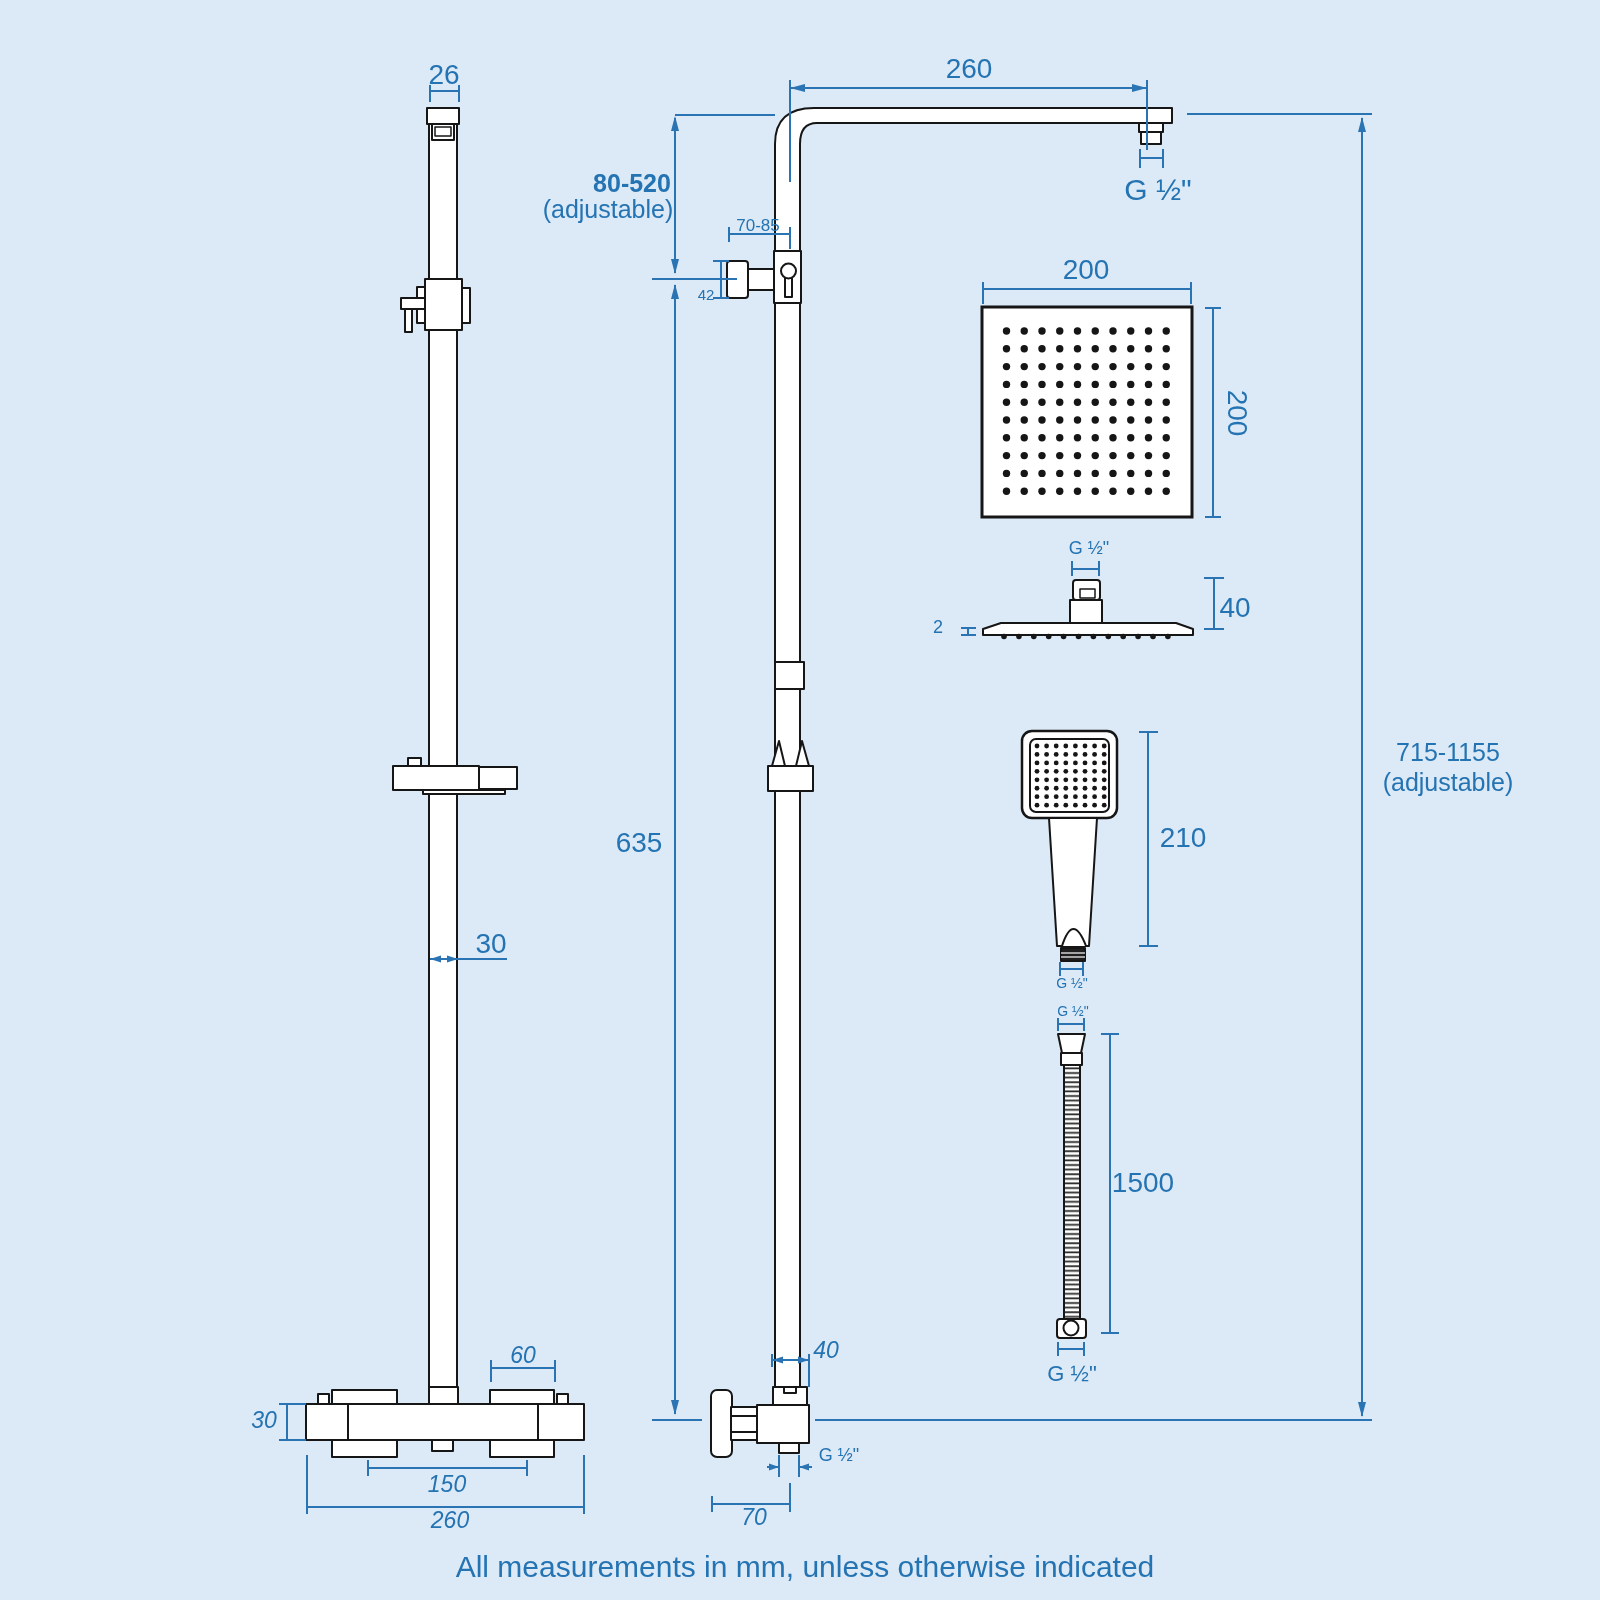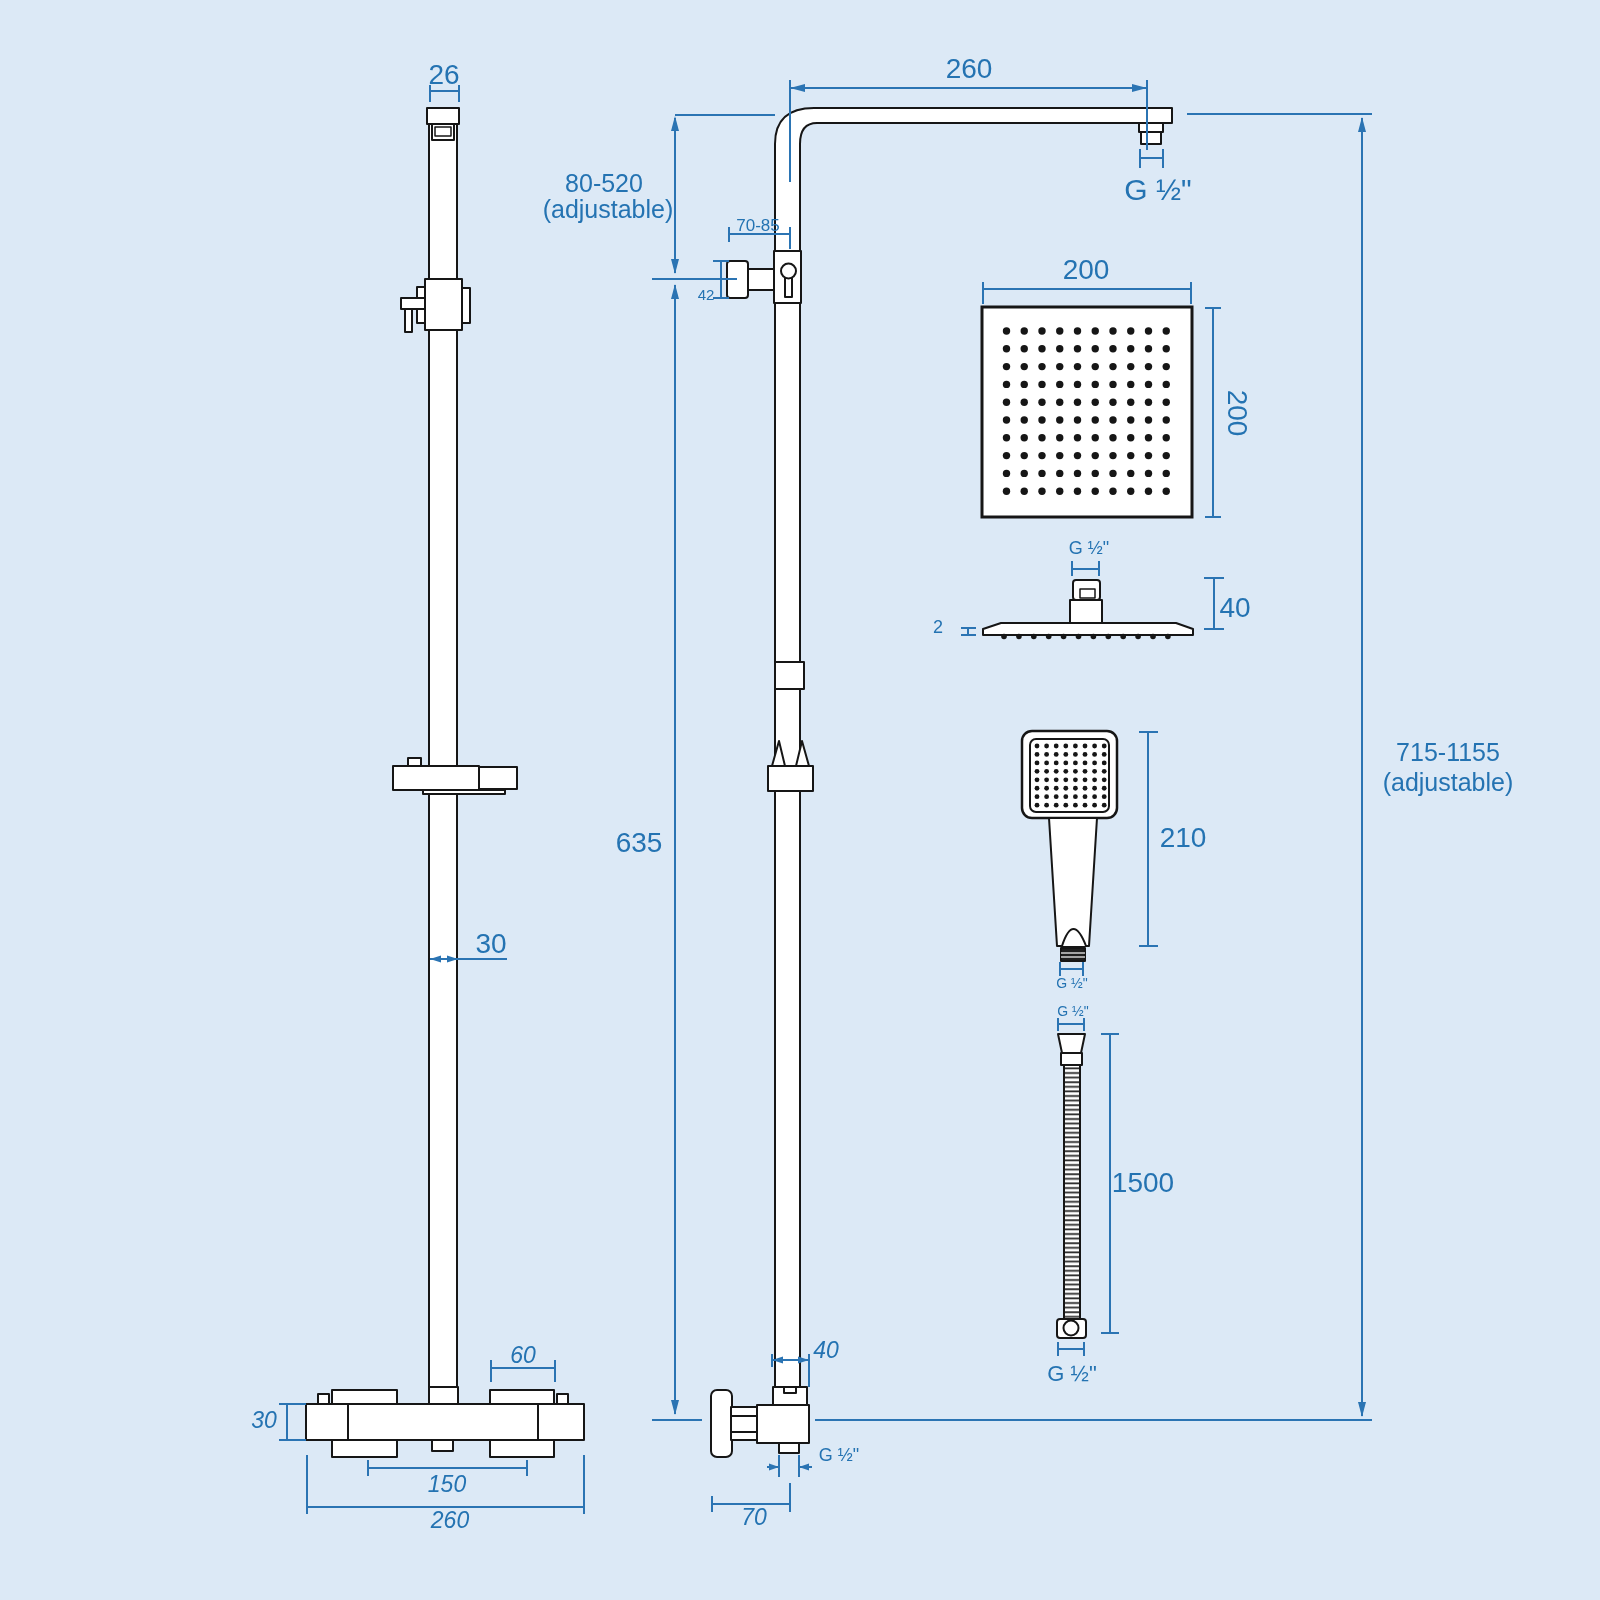--- a/index.html
+++ b/index.html
@@ -435,21 +435,21 @@
 </svg>
 
 <div class="lbl s28" style="left:444px;top:75px;">26</div>
 <div class="lbl s28" style="left:491px;top:944px;">30</div>
 <div class="lbl s24" style="left:523px;top:1356px;">60</div>
 <div class="lbl s24" style="left:264px;top:1421px;">30</div>
 <div class="lbl s24" style="left:447px;top:1485px;">150</div>
 <div class="lbl s24" style="left:450px;top:1521px;">260</div>
 
 <div class="lbl s28" style="left:969px;top:69px;">260</div>
-<div class="lbl s26" style="left:604px;top:184px;">80-520</div>
+<div class="lbl s26" style="left:632px;top:184px;font-weight:bold;">80-520</div>
 <div class="lbl s26" style="left:608px;top:210px;">(adjustable)</div>
 <div class="lbl s17" style="left:758px;top:226px;">70-85</div>
 <div class="lbl s16" style="left:706px;top:295px;">42</div>
 <div class="lbl s28" style="left:639px;top:843px;">635</div>
 <div class="lbl s30" style="left:1158px;top:189px;">G ½"</div>
 <div class="lbl s24" style="left:826px;top:1351px;">40</div>
 <div class="lbl s18" style="left:839px;top:1456px;">G ½"</div>
 <div class="lbl s24" style="left:754px;top:1518px;">70</div>
 
 <div class="lbl s26" style="left:1448px;top:753px;">715-1155</div>
@@ -461,14 +461,15 @@
 <div class="lbl s28" style="left:1235px;top:608px;">40</div>
 <div class="lbl s18" style="left:938px;top:628px;">2</div>
 
 <div class="lbl s28" style="left:1183px;top:838px;">210</div>
 <div class="lbl s14" style="left:1072px;top:984px;">G ½"</div>
 
 <div class="lbl s14" style="left:1073px;top:1012px;">G ½"</div>
 <div class="lbl s28" style="left:1143px;top:1183px;">1500</div>
 <div class="lbl s22" style="left:1072px;top:1374px;">G ½"</div>
 
+<div class="lbl note" style="left:805px;top:1566px;">All measurements in mm, unless otherwise indicated</div>
 
 </div>
 
 </body></html>

